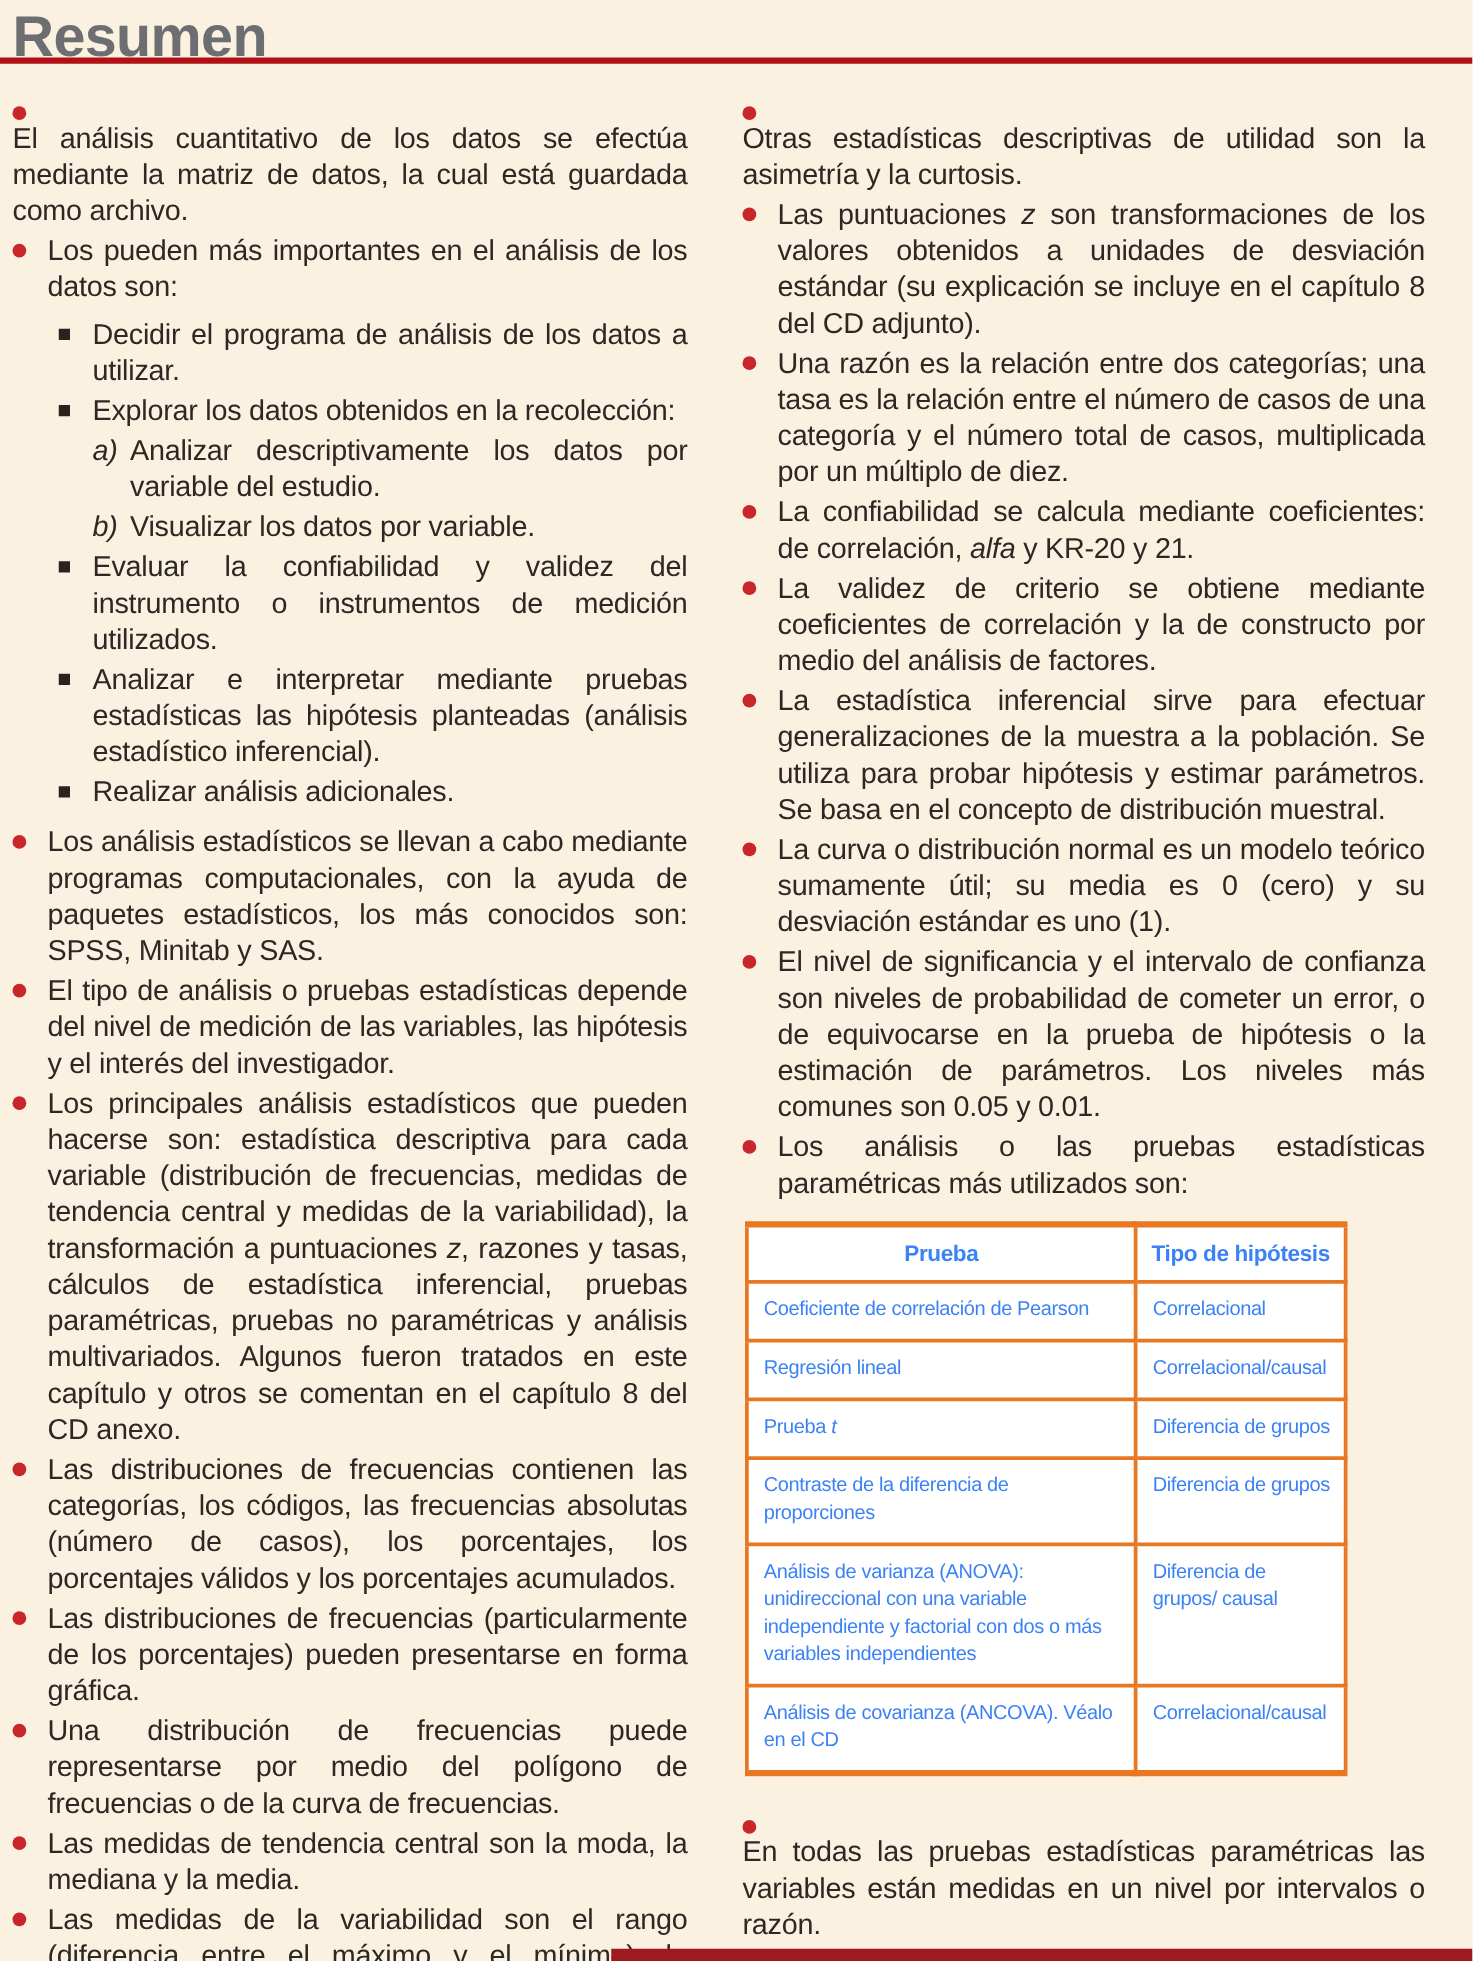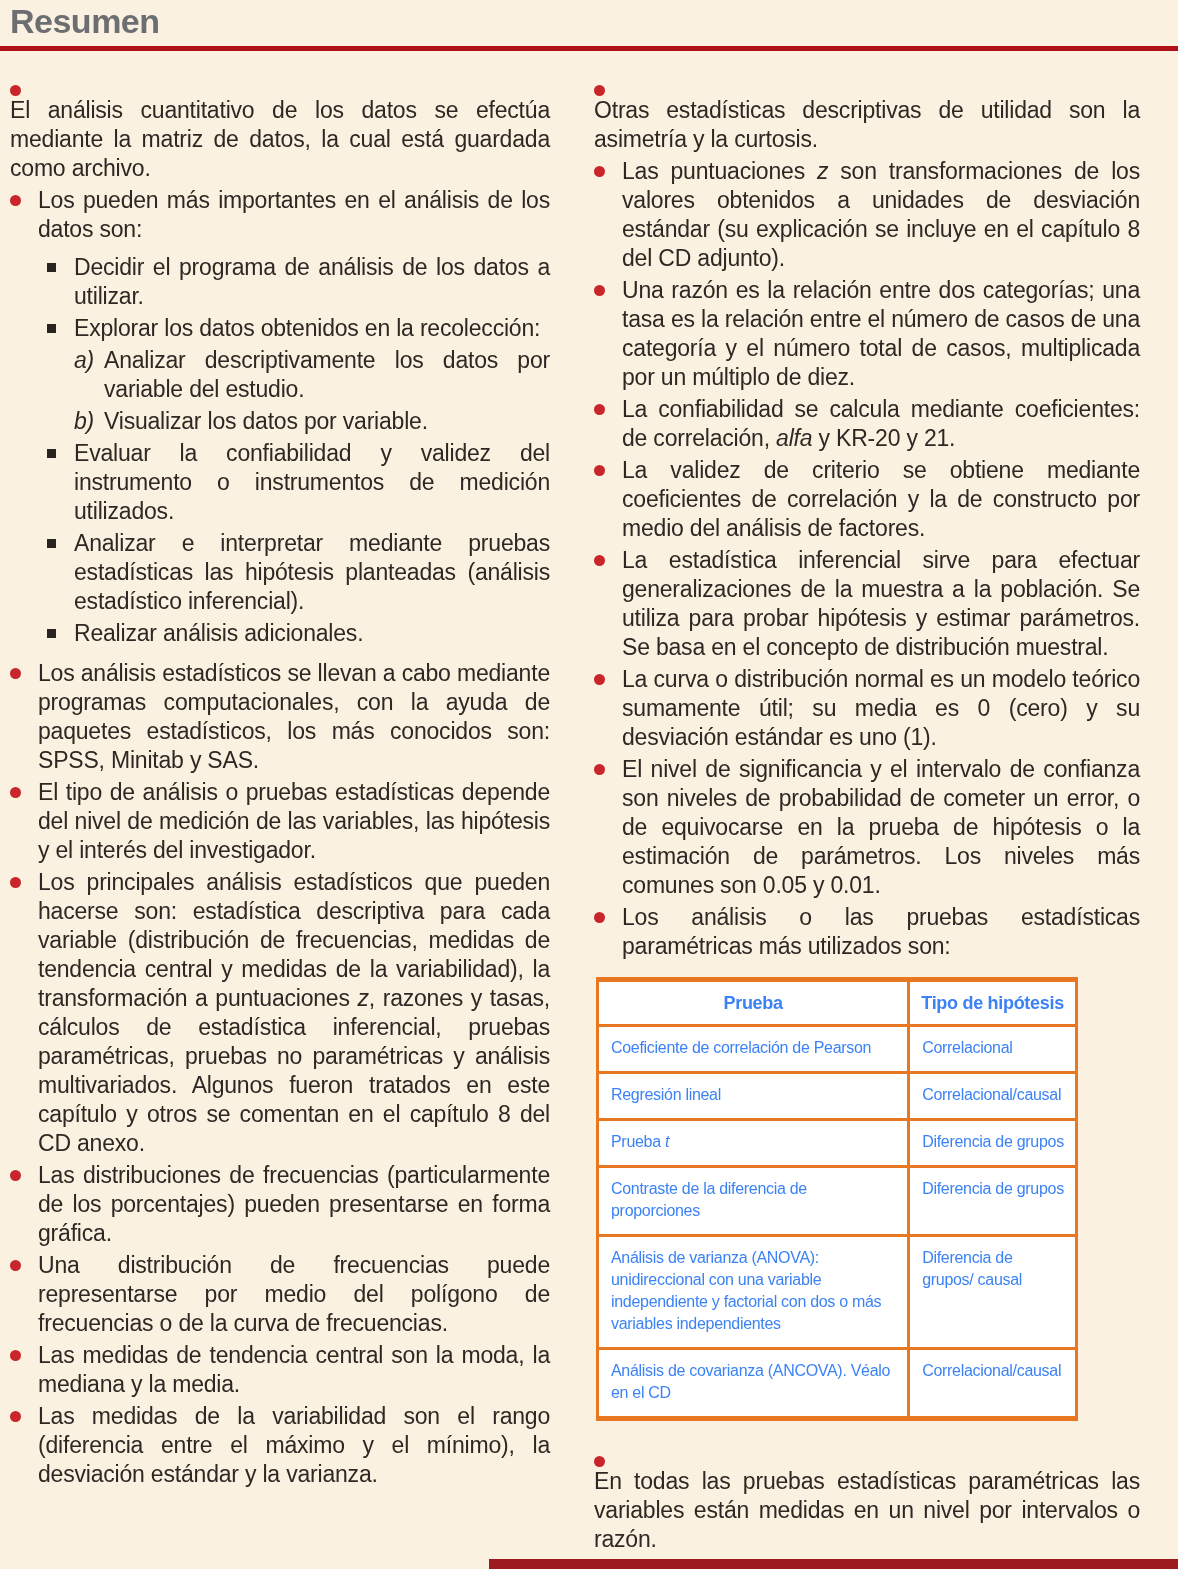--- a/index.html
+++ b/index.html
@@ -8,21 +8,21 @@
     --table-bg:#ffffff; --bottom-bar:#9d1a1e;
   }
   html,body{margin:0;padding:0;}
   .page{
     position:relative; width:1178px; height:1569px; overflow:hidden;
     background:var(--background); color:var(--text);
     font-family:"Liberation Sans", sans-serif;
   }
   .title{
     position:absolute; left:10px; top:2px; margin:0;
-    font-size:34px; font-weight:bold; color:var(--title-gray); letter-spacing:-0.5px;
+    font-size:46px; font-weight:bold; color:var(--title-gray); letter-spacing:-0.5px;
   }
   .rule{
     position:absolute; left:0; top:46px; width:1178px; height:5px;
     background:var(--accent-red);
   }
   .col{
     position:absolute; top:76px; font-size:23px; line-height:29px;
     text-align:justify; letter-spacing:-0.2px;
   }
   .col.left{left:10px; width:540px;}
@@ -107,20 +107,24 @@
       <div class="item bullet">
         <span class="marker dot"></span>
         <div class="itext"><span>El tipo de análisis o pruebas estadísticas depende del nivel de medición de las variables, las hipótesis y el interés del investigador.</span></div>
       </div>
       <div class="item bullet">
         <span class="marker dot"></span>
         <div class="itext"><span>Los principales análisis estadísticos que pueden hacerse son: estadística descriptiva para cada variable (distribución de frecuencias, medidas de tendencia central y medidas de la variabilidad), la transformación a puntuaciones </span><span class="it">z</span><span>, razones y tasas, cálculos de estadística inferencial, pruebas paramétricas, pruebas no paramétricas y análisis multivariados. Algunos fueron tratados en este capítulo y otros se comentan en el capítulo 8 del CD anexo.</span></div>
       </div>
       <div class="item bullet">
         <span class="marker dot"></span>
+        <div class="itext"><span>Las distribuciones de frecuencias contienen las categorías, los códigos, las frecuencias absolutas (número de casos), los porcentajes, los porcentajes válidos y los porcentajes acumulados.</span></div>
+      </div>
+      <div class="item bullet">
+        <span class="marker dot"></span>
         <div class="itext"><span>Las distribuciones de frecuencias (particularmente de los porcentajes) pueden presentarse en forma gráfica.</span></div>
       </div>
       <div class="item bullet">
         <span class="marker dot"></span>
         <div class="itext"><span>Una distribución de frecuencias puede representarse por medio del polígono de frecuencias o de la curva de frecuencias.</span></div>
       </div>
       <div class="item bullet">
         <span class="marker dot"></span>
         <div class="itext"><span>Las medidas de tendencia central son la moda, la mediana y la media.</span></div>
       </div>

